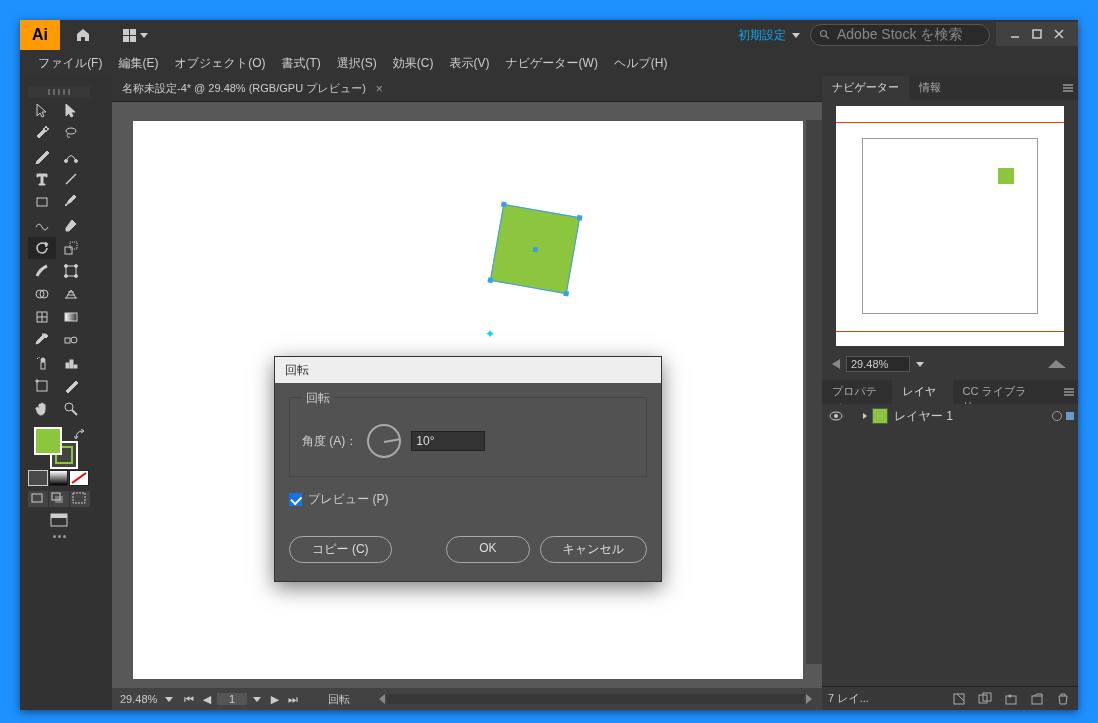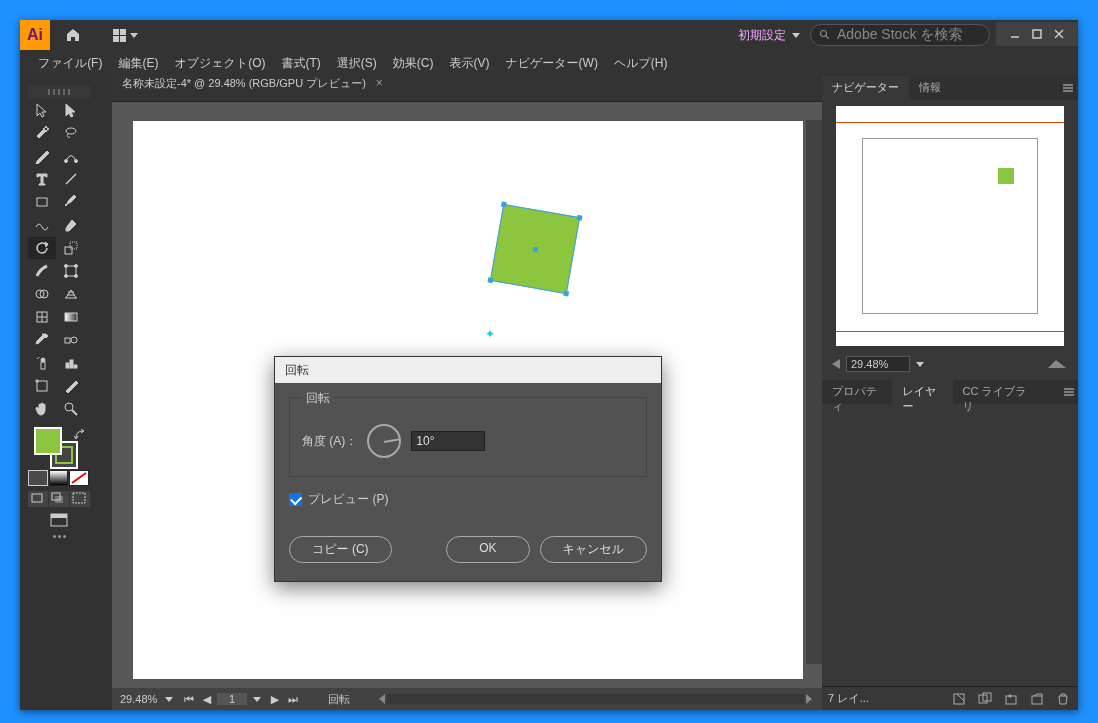--- a/index.html
+++ b/index.html
@@ -1,29 +1,29 @@
 <!DOCTYPE html>
 <html><head>
 <meta charset="utf-8">
 <style>
   * { box-sizing: border-box; margin: 0; padding: 0; }
   body { background: #1e90ff; font-family: "Meiryo", sans-serif; font-size: 12px; color: #ccc; width: 1098px; height: 723px; position: relative; overflow: hidden; }
   
   .app-window { position: absolute; left: 20px; top: 20px; width: 1058px; height: 690px; background: #2a2a2a; box-shadow: 0 2px 8px rgba(0,0,0,0.5); }
   
   .title-bar { height: 30px; background: #333333; display: flex; align-items: center; }
-  .ai-logo { width: 30px; height: 30px; background: #ff9a00; color: #701a75; font-weight: bold; display: flex; align-items: center; justify-content: center; font-size: 16px; }
+  .ai-logo { width: 40px; height: 30px; background: #ff9a00; color: #000000; font-weight: bold; display: flex; align-items: center; justify-content: center; font-size: 16px; }
   .home-icon { width: 30px; margin-left: 8px; display: flex; justify-content: center; align-items: center; }
   .home-icon svg { fill: #ccc; }
   .arrange-icon { margin-left: 25px; display: flex; align-items: center; gap: 4px; }
   .arrange-icon .grid-ic { display: grid; grid-template-columns: 6px 6px; grid-template-rows: 6px 6px; gap: 1px; }
   .arrange-icon .grid-ic span { background: #ccc; }
   .chev-down { width: 0; height: 0; border-left: 4px solid transparent; border-right: 4px solid transparent; border-top: 5px solid #ccc; }
   .spacer { flex: 1; }
-  .workspace-sel { padding: 0 10px; color: #f0abfc; display: flex; align-items: center; gap: 6px; }
+  .workspace-sel { padding: 0 10px; color: #0ea5e9; display: flex; align-items: center; gap: 6px; }
   .search-box { width: 180px; height: 22px; background: #2a2a2a; border: 1px solid #555; border-radius: 12px; display: flex; align-items: center; padding: 0 8px; margin-right: 6px; }
   .search-box svg { width: 12px; height: 12px; fill: #888; margin-right: 6px; }
   .search-ph { color: #888; font-size: 14px; }
   .window-ctrls { display: flex; gap: 4px; padding: 0 10px; background: #414141; height: 24px; align-items: center; margin-top: -3px;}
   .window-ctrls .ctrl { width: 18px; height: 14px; display: flex; justify-content: center; align-items: center; }
   .ctrl svg { stroke: #ccc; fill: none; stroke-width: 1.5; }
   
   .menu-bar { height: 26px; background: #333333; display: flex; align-items: center; padding: 0 12px; gap: 4px; }
   .menu-item { color: #ccc; font-size: 12px; padding: 4px 6px; }
   
@@ -43,21 +43,21 @@
   .swap-arrow { position: absolute; right: 4px; top: 4px; }
   .color-row { width: 62px; display: flex; }
   .color-bt { width: 20px; height: 16px; margin-right: 1px; border: 1px solid #222; }
   .draw-mode { width: 62px; display: flex; margin-top: 4px; gap: 1px;}
   .draw-mode .dm { width: 20px; height: 16px; background: #444; }
   .screen-mode { width: 62px; display: flex; justify-content: center; margin-top: 4px;}
   .dots-more { display: flex; gap: 2px; justify-content: center; width: 62px; margin-top: 6px; }
   .dots-more span { width: 3px; height: 3px; background: #999; border-radius: 2px; }
 
   .doc-area { position: absolute; left: 92px; top: 0; right: 256px; bottom: 0; display: flex; flex-direction: column; }
-  .doc-tab { height: 26px; background: #333; display: flex; align-items: flex-start; padding: 0 10px; border-bottom: 1px solid #222;}
+  .doc-tab { height: 26px; background: #333; display: flex; align-items: center; padding: 0 10px; border-bottom: 1px solid #222;}
   .doc-tab-label { color: #ccc; font-size: 11px; }
   .close-x { margin-left: 10px; font-size: 12px; color: #999; }
   .canvas-wrap { flex: 1; background: #585858; position: relative; overflow: hidden; }
   .artboard { position: absolute; left: 20px; top: 18px; width: 672px; height: 560px; background: #fff; border: 1px solid #555; }
   .green-square { position: absolute; left: 384px; top: 108px; width: 78px; height: 78px; background: #8CC63F; border: 1px solid #3aa0e6; transform: rotate(10deg); }
   .sel-handle { width: 5px; height: 5px; background: #3aa0e6; position: absolute; }
   .rotation-target { position: absolute; left: 373px; top: 225px; color: #00DDDD; font-size: 12px; }
   .scroll-vert { position: absolute; right: 0; top: 18px; bottom: 24px; width: 16px; background: #424242; }
   .scroll-vert::before { content:''; position: absolute; right: 3px; top: 0; bottom: 0; width: 10px;  }
   .status-bar { height: 22px; background: #424242; display: flex; align-items: center; padding: 0 8px; gap: 8px; color: #ccc; font-size: 11px;}
@@ -484,20 +484,40 @@
         <div class="panel-tab">CC ライブラリ</div>
         <div class="panel-tab spacer-tab"></div>
         <div class="panel-menu">
             <svg width="14" height="10" viewBox="0 0 14 10">
               <line x1="2" y1="2" x2="12" y2="2" stroke="#999" stroke-width="1.5"></line>
               <line x1="2" y1="5" x2="12" y2="5" stroke="#999" stroke-width="1.5"></line>
               <line x1="2" y1="8" x2="12" y2="8" stroke="#999" stroke-width="1.5"></line>
             </svg>
           </div>
       </div>
+      <div class="layer-row">
+        <div class="eye">
+            <svg width="14" height="10" viewBox="0 0 14 10">
+              <ellipse cx="7" cy="5" rx="6" ry="4" fill="none" stroke="#ccc"></ellipse>
+              <circle cx="7" cy="5" r="2" fill="#ccc"></circle>
+            </svg>
+          </div>
+        <div style="width:12px"></div>
+        <div class="expand">
+            <svg width="8" height="8" viewBox="0 0 8 8">
+              <path d="M2 1l4 3-4 3z" fill="#ccc"></path>
+            </svg>
+          </div>
+        <div class="layer-thumb"></div>
+        <div class="layer-name">レイヤー 1</div>
+        <div class="layer-meta">
+          <div class="ring"></div>
+          <div class="sq-s"></div>
+        </div>
+      </div>
 
       <div class="layer-foot">
         <span class="lf-count">7 レイ...</span>
         <div class="lf-spacer"></div>
         <div class="lf-btn">
             <svg viewBox="0 0 14 14">
               <rect x="2" y="2" width="10" height="10" fill="none" stroke="#aaa"></rect>
               <path d="M5 2l7 7" stroke="#aaa"></path>
             </svg>
           </div>

